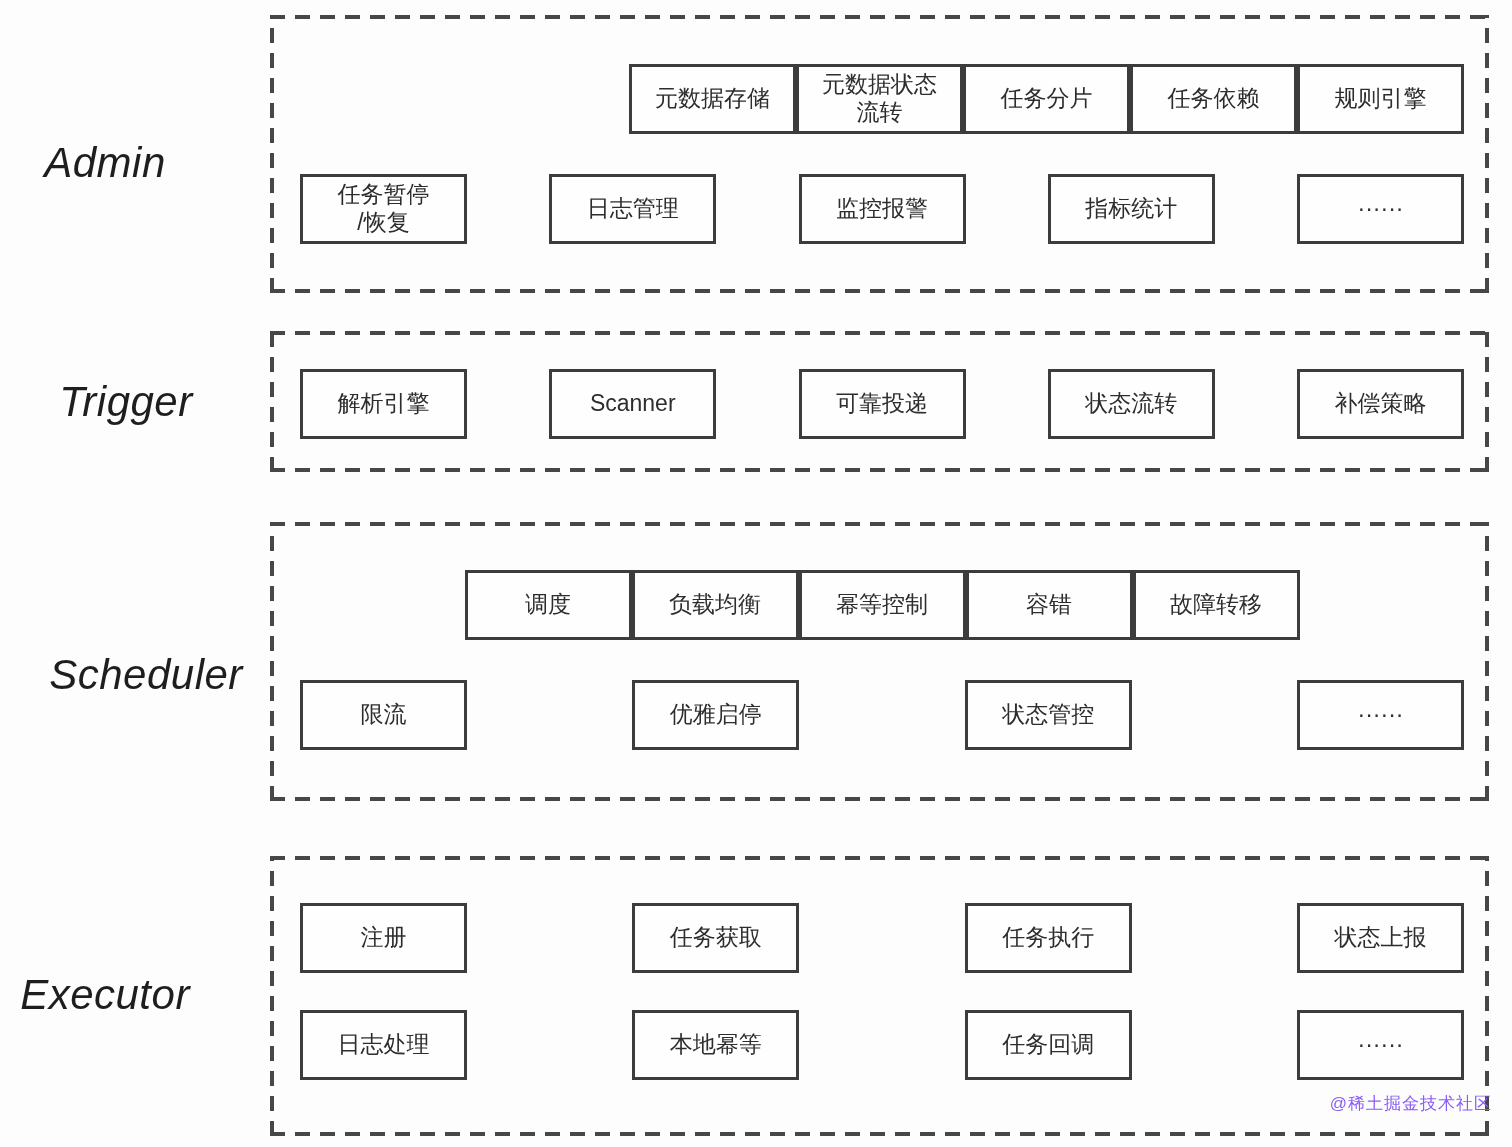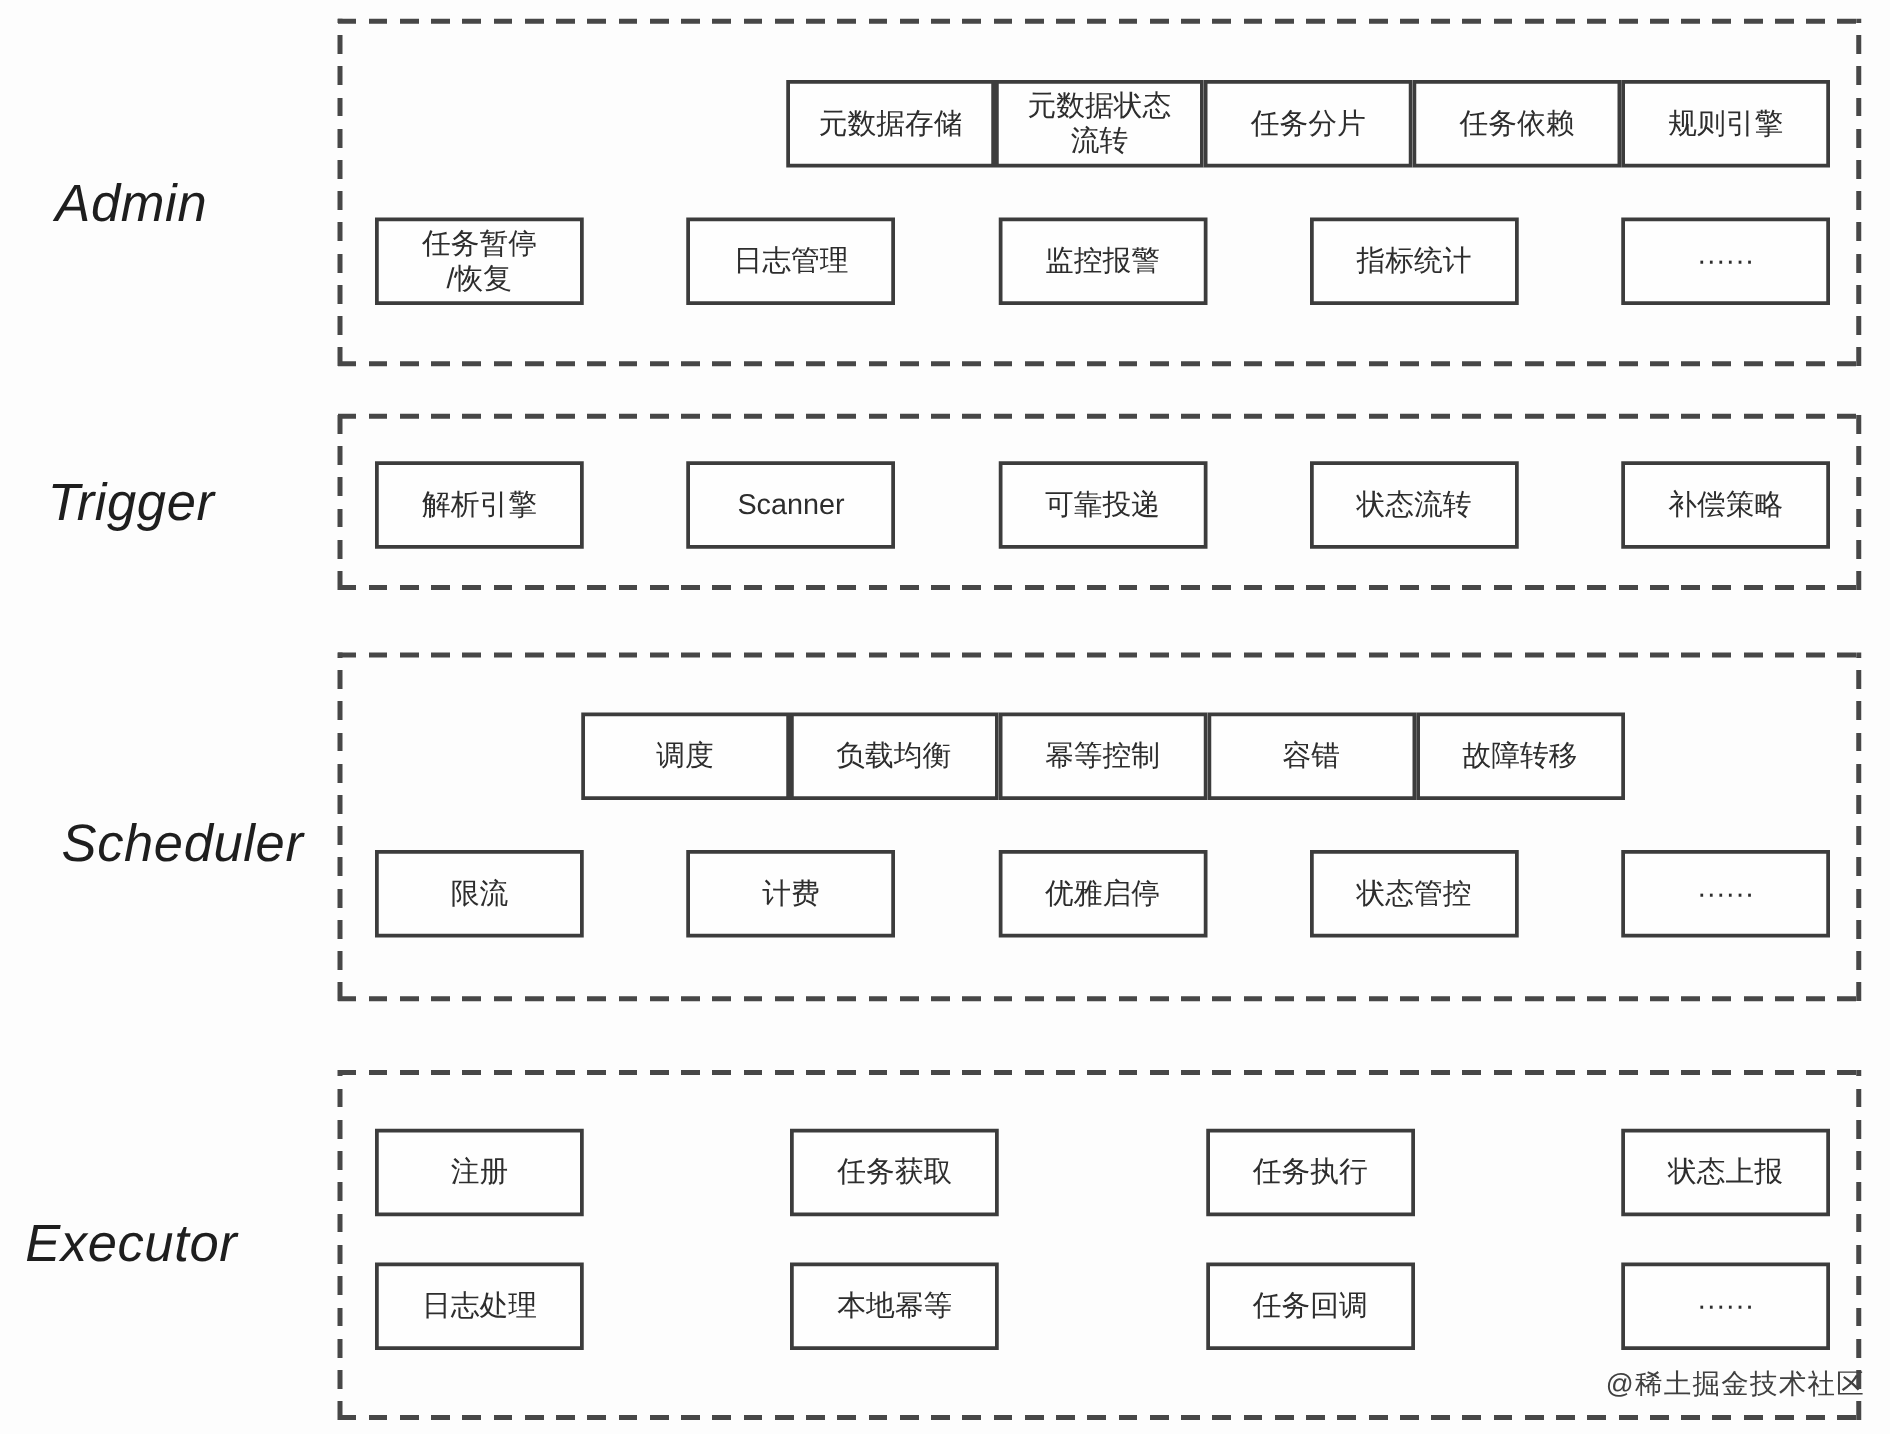--- a/index.html
+++ b/index.html
@@ -16,21 +16,21 @@
     position: absolute;
     left: 0; width: 210px;
     display: flex; justify-content: center;
     font-size: 42px;
     color: #1e1e1e;
     letter-spacing: 0.5px;
     white-space: nowrap;
     font-style: italic;
   }
   #label-admin     { top: 139px; }
-  #label-trigger   { top: 378px; }
+  #label-trigger   { top: 378px; padding-left: 21px; }
   #label-scheduler { top: 651px; margin-left: 41px; }
   #label-executor  { top: 971px; }
 
   
   .section {
     position: absolute;
     left: 270px; width: 1219px;
     background-image:
       repeating-linear-gradient(90deg, #474747 0 15px, transparent 15px 25px),
       repeating-linear-gradient(90deg, #474747 0 15px, transparent 15px 25px),
@@ -68,22 +68,22 @@
     text-align: center;
     font-size: 23px;
     color: #2d2d2d;
     line-height: 1.2;
     white-space: pre-line;
   }
 
   .watermark {
     position: absolute;
     right: 20px; top: 1092px;
-    font-size: 22px;
-    color: #404040;
+    font-size: 17px;
+    color: #8b5cf6;
     letter-spacing: 1px;
   }
 </style>
 </head>
 <body>
 
 <div class="side-label" id="label-admin">Admin</div>
 <div class="side-label" id="label-trigger">Trigger</div>
 <div class="side-label" id="label-scheduler">Scheduler</div>
 <div class="side-label" id="label-executor">Executor</div>
@@ -118,21 +118,20 @@
 <div class="section" id="sec-scheduler">
     <div class="row row1">
       <div class="box">调度</div>
       <div class="box">负载均衡</div>
       <div class="box">幂等控制</div>
       <div class="box">容错</div>
       <div class="box">故障转移</div>
     </div>
     <div class="row row2">
       <div class="box">限流</div>
-      <div class="box">计费</div>
       <div class="box">优雅启停</div>
       <div class="box">状态管控</div>
       <div class="box">······</div>
     </div>
   </div>
 <div class="section" id="sec-executor">
     <div class="row row1">
       <div class="box">注册</div>
       <div class="box">任务获取</div>
       <div class="box">任务执行</div>

